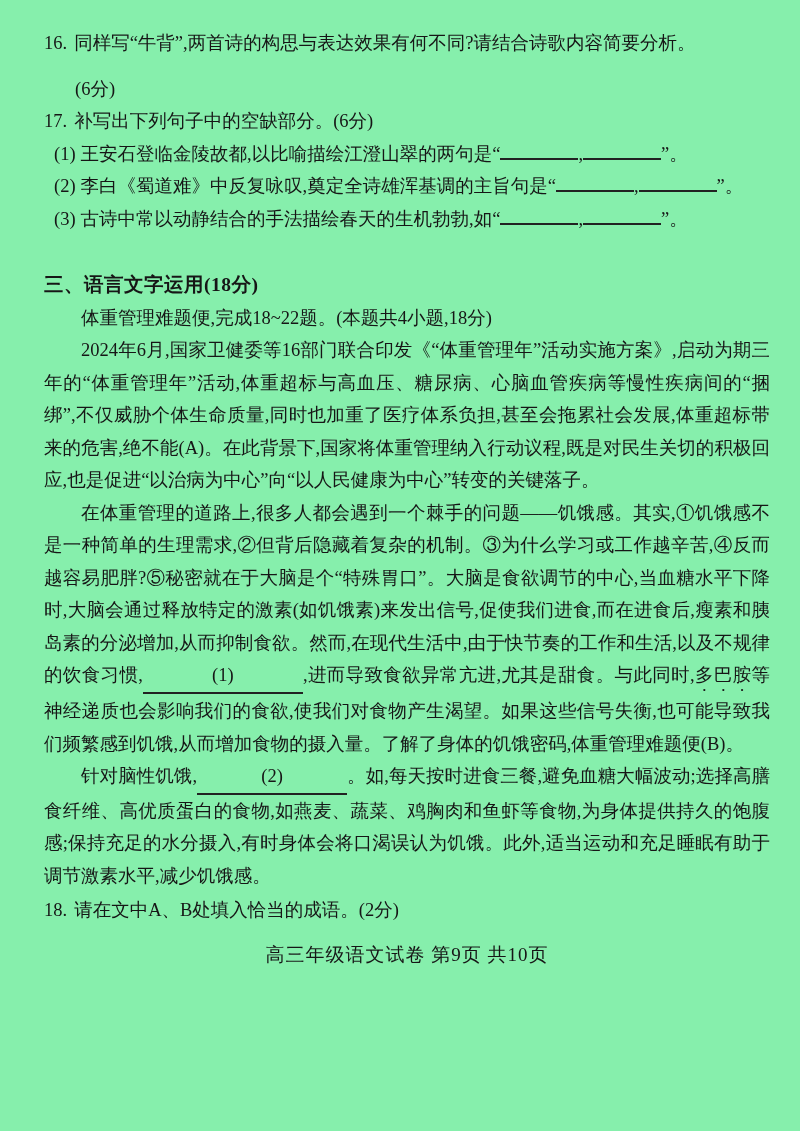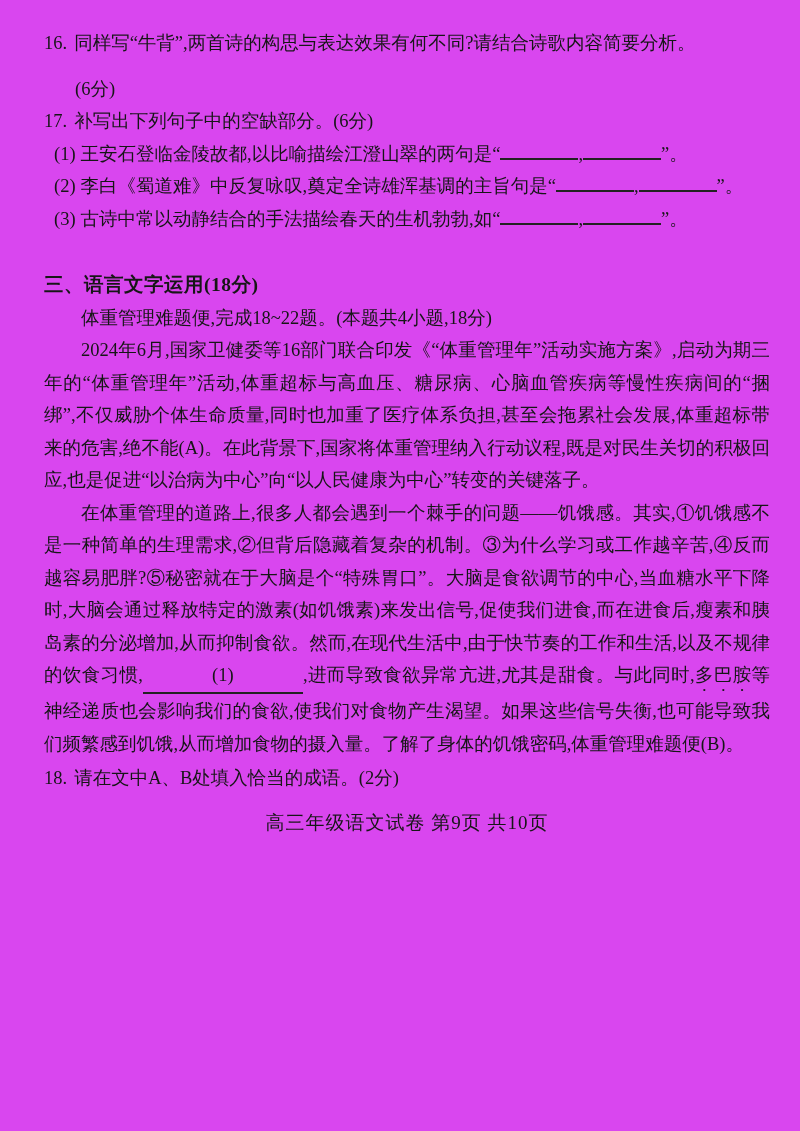--- a/index.html
+++ b/index.html
@@ -1,20 +1,20 @@
 <!DOCTYPE html>
 <html><head>
 <meta charset="utf-8">
 <style>
   html,body { margin:0; padding:0; background:#e9e8e4; }
   .page {
     position:relative;
     width:800px; height:1131px;
     margin:0 auto;
-    background:#d946ef;
+    background:#86efac;
     color:#161616;
     font-family:"Liberation Serif","DejaVu Serif",serif;
     font-size:18.5px;
     line-height:32.5px;
     box-sizing:border-box;
     padding:27px 30px 0 44px;
     overflow:hidden;
   }
   .q-num { margin-right:7px; }
   .q16-line { padding-left:34px; text-indent:-34px; }
@@ -81,20 +81,23 @@
   <div class="section-title sec-main-title">三、语言文字运用(18分)</div>
 
   <div class="intro">体重管理难题便,完成18~22题。(本题共4小题,18分)</div>
 
   <div class="para">2024年6月,国家卫健委等16部门联合印发《“体重管理年”活动实施方案》,启动为期三年的“体重管理年”活动,体重超标与高血压、糖尿病、心脑血管疾病等慢性疾病间的“捆绑”,不仅威胁个体生命质量,同时也加重了医疗体系负担,甚至会拖累社会发展,体重超标带来的危害,绝不能(A)。在此背景下,国家将体重管理纳入行动议程,既是对民生关切的积极回应,也是促进“以治病为中心”向“以人民健康为中心”转变的关键落子。</div>
 
   <div class="para">
     <span>在体重管理的道路上,很多人都会遇到一个棘手的问题——饥饿感。其实,①饥饿感不是一种简单的生理需求,②但背后隐藏着复杂的机制。③为什么学习或工作越辛苦,④反而越容易肥胖?⑤秘密就在于大脑是个“特殊胃口”。大脑是食欲调节的中心,当血糖水平下降时,大脑会通过释放特定的激素(如饥饿素)来发出信号,促使我们进食,而在进食后,瘦素和胰岛素的分泌增加,从而抑制食欲。然而,在现代生活中,由于快节奏的工作和生活,以及不规律的饮食习惯,</span><span class="blank-labeled">(1)</span><span>,进而导致食欲异常亢进,尤其是甜食。与此同时,</span><span class="emph">多巴胺</span><span>等神经递质也会影响我们的食欲,使我们对食物产生渴望。如果这些信号失衡,也可能导致我们频繁感到饥饿,从而增加食物的摄入量。了解了身体的饥饿密码,体重管理难题便(B)。</span>
   </div>
 
+  <div class="para">
+    <span>针对脑性饥饿,</span><span class="blank-labeled b2">(2)</span><span>。如,每天按时进食三餐,避免血糖大幅波动;选择高膳食纤维、高优质蛋白的食物,如燕麦、蔬菜、鸡胸肉和鱼虾等食物,为身体提供持久的饱腹感;保持充足的水分摄入,有时身体会将口渴误认为饥饿。此外,适当运动和充足睡眠有助于调节激素水平,减少饥饿感。</span>
+  </div>
 
   <div class="q18-line">
     <span class="q-num">18.</span><span>请在文中A、B处填入恰当的成语。(2分)</span>
   </div>
 
   <div class="footer">高三年级语文试卷 第9页 共10页</div>
 
 </div>
 
 </body></html>

